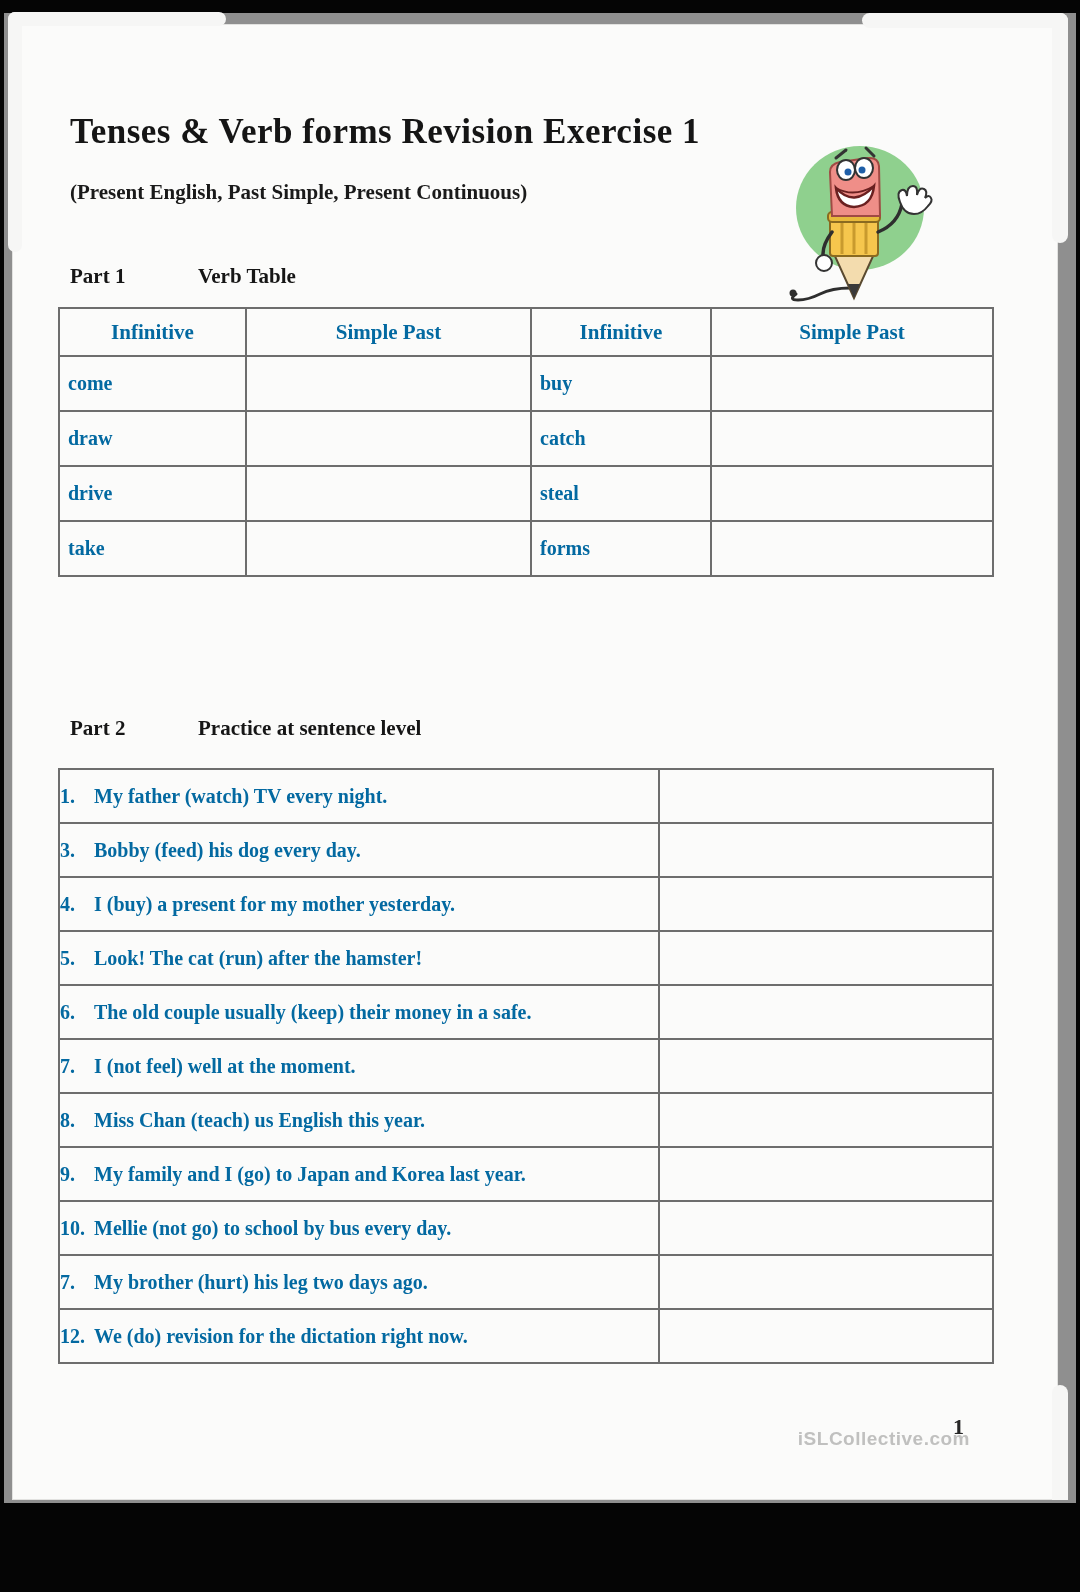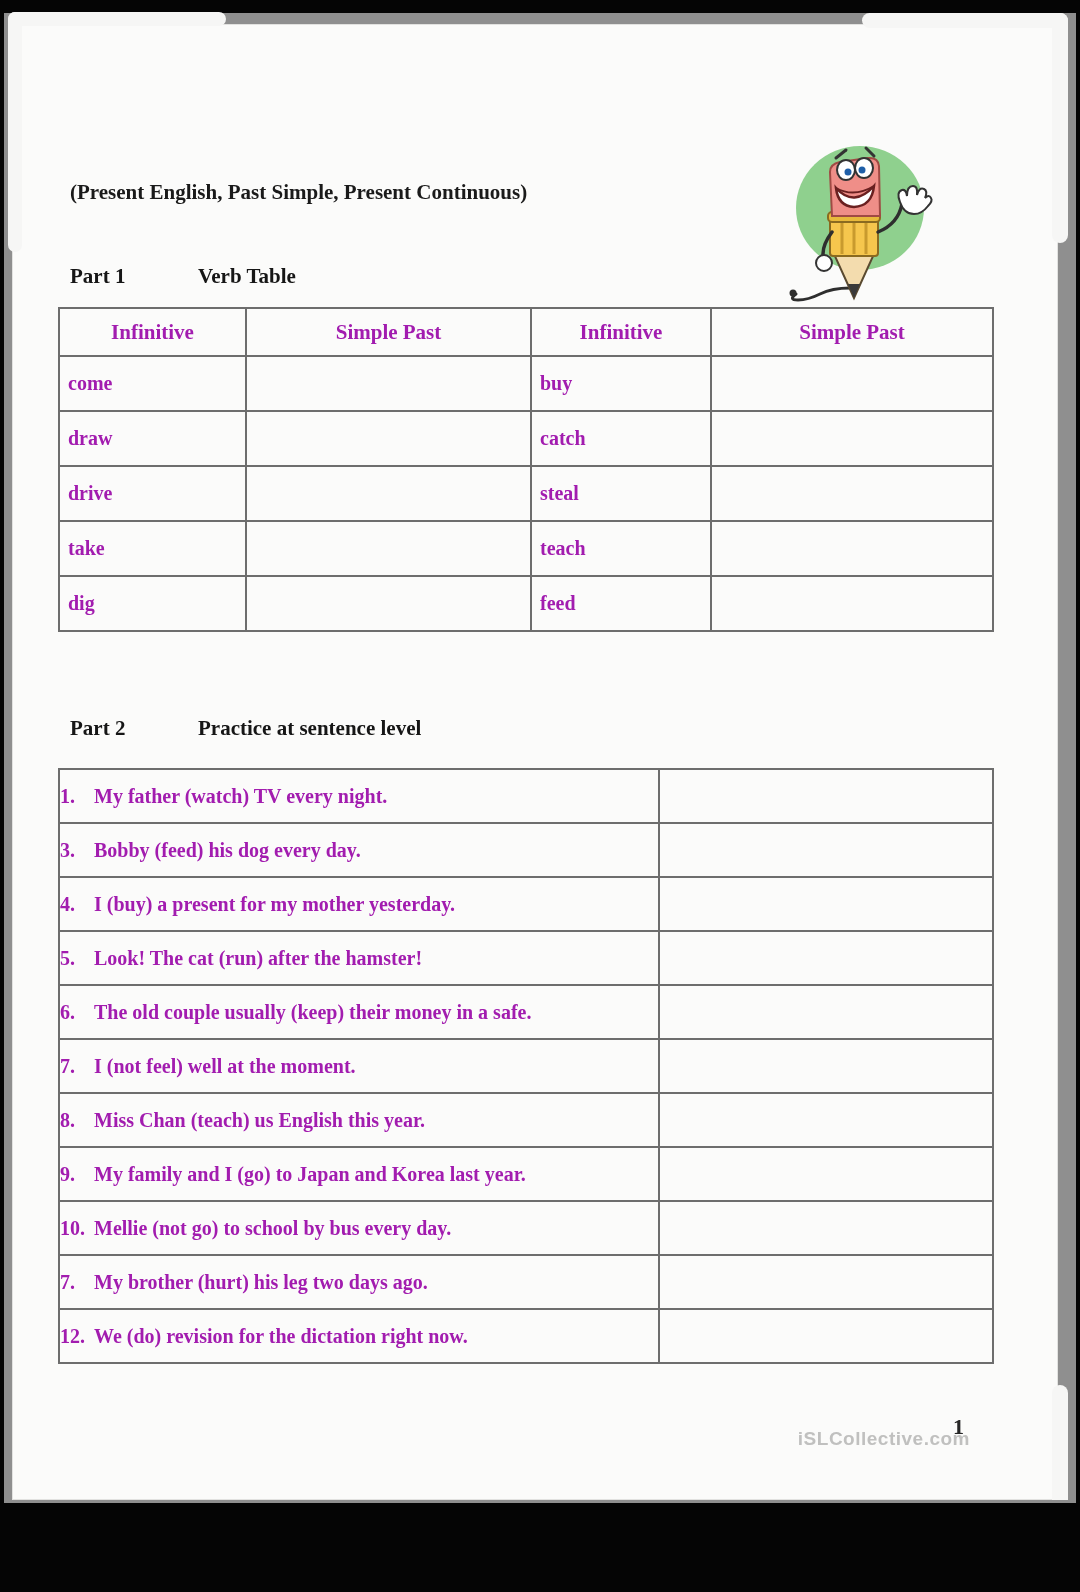--- a/index.html
+++ b/index.html
@@ -67,21 +67,21 @@
     left: 58px;
     font-size: 21px;
     font-weight: bold;
     color: #161616;
   }
   .part-label .part-no { display: inline-block; width: 128px; }
   .part1-label { top: 240px; }
   .part2-label { top: 692px; }
 
   table { border-collapse: collapse; table-layout: fixed; }
-  td, th { border: 2px solid #6d6d6d; color: #a21caf; }
+  td, th { border: 2px solid #6d6d6d; color: #0369a1; }
 
   .verb-table {
     position: absolute;
     left: 46px; top: 283px;
     width: 934px;
   }
   .verb-table th {
     height: 48px;
     font-size: 21px;
     font-weight: bold;
@@ -141,20 +141,21 @@
 </style>
 </head>
 <body>
 
 <div class="canvas">
 
   <div class="photo-mat"></div>
 
   <div class="page">
 
+    <div class="title">Tenses &amp; Verb forms Revision Exercise 1</div>
     <div class="subtitle">(Present English, Past Simple, Present Continuous)</div>
 
     <div class="mascot">
       <svg width="160" height="175" viewBox="0 0 160 175">
 
         <ellipse cx="78" cy="72" rx="64" ry="62" fill="#8fd08e"></ellipse>
 
         <path d="M14 158 q-8 6 2 6 q10 0 22 -6 t30 -6" fill="none" stroke="#2e2e2e" stroke-width="3" stroke-linecap="round"></path>
         <circle cx="11" cy="157" r="3.5" fill="#2e2e2e"></circle>
 
@@ -226,27 +227,21 @@
         </tr>
         <tr>
           <td>drive</td>
           <td></td>
           <td>steal</td>
           <td></td>
         </tr>
         <tr>
           <td>take</td>
           <td></td>
-          <td>teach</td>
-          <td></td>
-        </tr>
-        <tr>
-          <td>dig</td>
-          <td></td>
-          <td>feed</td>
+          <td>forms</td>
           <td></td>
         </tr>
       </tbody>
     </table>
 
     <div class="part-label part2-label">
       <span class="part-no">Part 2</span><span>Practice at sentence level</span>
     </div>
 
     <table class="sentence-table">

